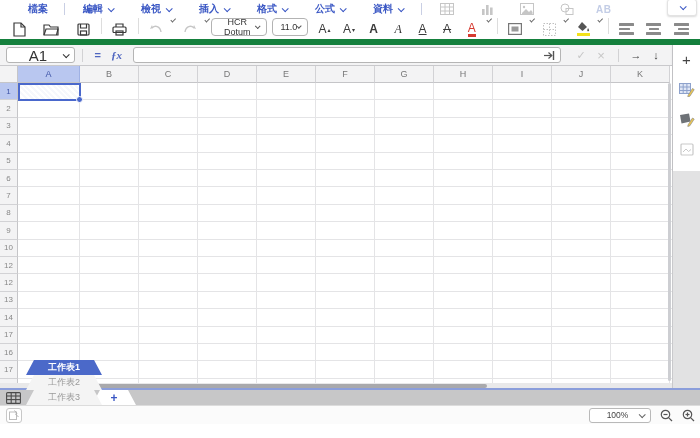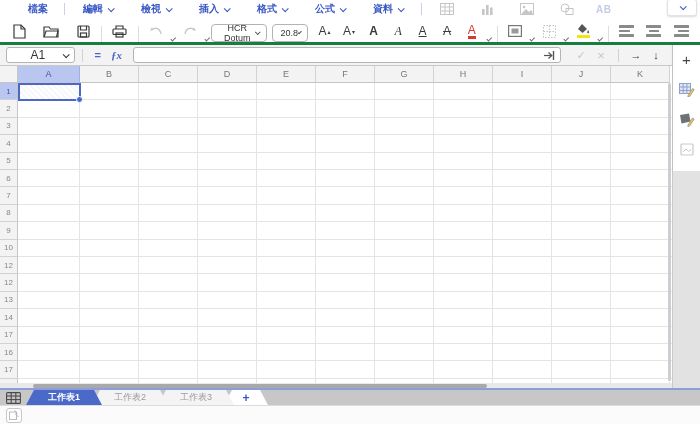--- a/index.html
+++ b/index.html
@@ -18,21 +18,21 @@
   .menu-item { display:flex; align-items:center; gap:5px; color:#3a57c4; font-size:10px; font-weight:700; padding:0 14px; cursor:pointer; }
   .menu-file { padding:0 12px 0 10px; }
   .chev { display:inline-block; width:5px; height:5px; border-right:1.4px solid currentColor; border-bottom:1.4px solid currentColor; transform:rotate(45deg) translateY(-1px); }
   .vdiv { width:1px; height:12px; background:#c9cfe4; margin:0 4px; }
   .insert-icons { display:flex; align-items:center; gap:18px; margin-left:10px; color:#c3cde6; }
   .insert-icons svg { display:block; }
   .ab-glyph { font-size:10px; font-weight:700; color:#c3cde6; letter-spacing:0.5px; }
   .collapse-btn { position:absolute; top:-1px; right:3px; width:30px; height:17px; background:#fff; border:1px solid #e3e3e3; border-radius:3px; box-shadow:0 1px 2px rgba(0,0,0,0.15); display:flex; align-items:center; justify-content:center; color:#3a57c4; z-index:30; cursor:pointer; }
 
   
-  .toolbar { height:27px; background:#fff; border-bottom:3px solid #15803d; display:flex; align-items:flex-end; padding:0 8px; gap:0; }
+  .toolbar { height:27px; background:#fff; border-bottom:6px solid #15803d; display:flex; align-items:flex-start; padding:0 8px; gap:0; }
   .tbtn { display:flex; align-items:center; justify-content:center; height:22px; min-width:22px; cursor:pointer; color:#3a3a3a; }
   .tb-gap { width:10px; } .tb-gap-s { width:5px; }
   .tb-div { width:1px; height:16px; background:#ddd; margin:0 7px; }
   .grayed { color:#c6c6c6; }
   .combo { height:18px; border:1px solid #b3b3b3; border-radius:4px; background:#fff; display:flex; align-items:center; justify-content:space-between; padding:0 7px; font-size:9px; color:#333; cursor:pointer; }
   .combo .chev { color:#555; width:4px; height:4px; }
   .font-combo { width:96px; }
   .size-combo { width:36px; margin-left:5px; }
   .glyph { font-size:12px; line-height:1; }
   .glyph-b { font-weight:800; }
@@ -47,21 +47,21 @@
   .al-l span:nth-child(2){ width:70%; } .al-l span{ width:100%; }
   .al-c span { width:100%; } .al-c span:nth-child(2){ width:68%; align-self:center; }
   .al-r span { width:100%; } .al-r span:nth-child(2){ width:70%; align-self:flex-end; }
 
   
   .middle { display:flex; height:343px; }
   .main { width:672px; display:flex; flex-direction:column; }
 
   
   .formulabar { height:21px; background:#f3f3f4; display:flex; align-items:center; padding:0 6px; gap:0; border-bottom:1px solid #c9c9cc; }
-  .namebox { width:78px; height:16px; background:#fff; border:1px solid #b5b5b5; border-radius:3px; display:flex; align-items:center; justify-content:space-between; padding:0 6px; font-size:12px; color:#333; cursor:pointer; }
+  .namebox { width:78px; height:16px; background:#fff; border:1px solid #b5b5b5; border-radius:3px; display:flex; align-items:center; justify-content:space-between; padding:0 6px; font-size:15px; color:#333; cursor:pointer; }
   .fdiv { width:1px; height:13px; background:#d2d2d4; margin:0 7px; }
   .fsym { color:#4f66c0; font-size:11px; font-weight:700; padding:0 5px; cursor:pointer; }
   .fx { font-style:italic; font-family:"Liberation Serif", serif; font-weight:700; }
   .finput { flex:0 0 auto; width:428px; height:16px; background:#fff; border:1px solid #b5b5b5; border-radius:3px; margin-left:6px; display:flex; align-items:center; justify-content:flex-end; padding:0 5px; font-size:9px; color:#333; }
   .fctl { display:flex; align-items:center; margin-left:10px; gap:0; }
   .fctl .tbtn { min-width:20px; height:18px; font-size:11px; }
   .arrow-dark { color:#3c3c3c; font-size:11px; font-weight:700; }
 
   
   .gridwrap { position:relative; height:317px; background:#fff; overflow:hidden; }
@@ -224,21 +224,21 @@
           <path d="M13 5 L10 4 L11 1" fill="currentColor" stroke="none"></path>
         </svg>
     </span>
     <span class="chev grayed dd-chev"></span>
     <span class="tb-gap-s"></span>
     <div class="combo font-combo">
       <span style="flex:1;text-align:center;">HCR Dotum</span>
       <span class="chev"></span>
     </div>
     <div class="combo size-combo">
-      <span>20.8</span>
+      <span>11.0</span>
       <span class="chev"></span>
     </div>
     <span class="tb-gap"></span>
     <span class="tbtn">
         <span class="glyph">A</span>
         <span class="sizemark">▴</span>
       </span>
     <span class="tb-gap-s"></span>
     <span class="tbtn">
         <span class="glyph">A</span>
@@ -456,32 +456,53 @@
   <div class="tabbar">
     <div class="sheetlist-btn">
       <svg width="15" height="12" viewBox="0 0 15 12" fill="none" stroke="#4a4a4a" stroke-width="1.1">
           <rect x="0.6" y="0.6" width="13.8" height="10.8" rx="1"></rect>
           <line x1="0.6" y1="4" x2="14.4" y2="4"></line>
           <line x1="0.6" y1="7.6" x2="14.4" y2="7.6"></line>
           <line x1="5.2" y1="0.6" x2="5.2" y2="11.4"></line>
           <line x1="9.8" y1="0.6" x2="9.8" y2="11.4"></line>
         </svg>
     </div>
-    <div id="sheet-tabs" style="display:flex;align-items:flex-start;">
+    <div id="sheet-tabs" style="display:flex;align-items:flex-start;flex-direction:column;">
         <div class="tab active">工作表1</div>
         <div class="tab inactive">工作表2</div>
         <div class="tab inactive">工作表3</div>
       </div>
     <div class="tab-add">
         <span>+</span>
       </div>
   </div>
 
   <div class="bottombar">
     <div class="mini-btn">
       <svg width="10" height="10" viewBox="0 0 10 10" fill="none" stroke="#bdbdbd" stroke-width="1">
           <rect x="0.5" y="2" width="7" height="7.5"></rect>
           <path d="M5.5 0.5 L8 3.5 L6.5 4 L9.5 7" stroke="#b0b0b0"></path>
         </svg>
     </div>
+    <div class="zoom-area">
+      <div class="zoom-combo">
+        <span style="flex:1;text-align:center;">100%</span>
+        <span class="chev" style="color:#666;"></span>
+      </div>
+      <span class="mag">
+        <svg width="13" height="13" viewBox="0 0 13 13" fill="none" stroke="#555" stroke-width="1.2">
+            <circle cx="5.5" cy="5.5" r="4.2"></circle>
+            <line x1="8.8" y1="8.8" x2="12" y2="12"></line>
+            <line x1="3.5" y1="5.5" x2="7.5" y2="5.5"></line>
+          </svg>
+      </span>
+      <span class="mag">
+        <svg width="13" height="13" viewBox="0 0 13 13" fill="none" stroke="#555" stroke-width="1.2">
+            <circle cx="5.5" cy="5.5" r="4.2"></circle>
+            <line x1="8.8" y1="8.8" x2="12" y2="12"></line>
+            <line x1="3.5" y1="5.5" x2="7.5" y2="5.5"></line>
+            <line x1="5.5" y1="3.5" x2="5.5" y2="7.5"></line>
+          </svg>
+      </span>
+    </div>
   </div>
 
 </div>
 
 </body></html>

